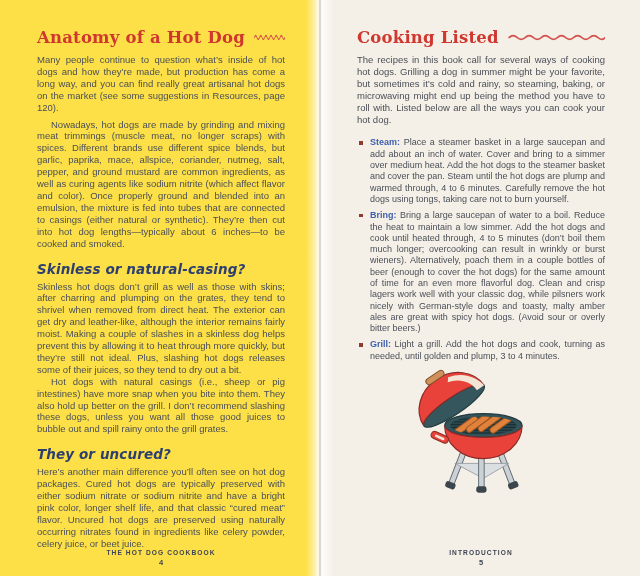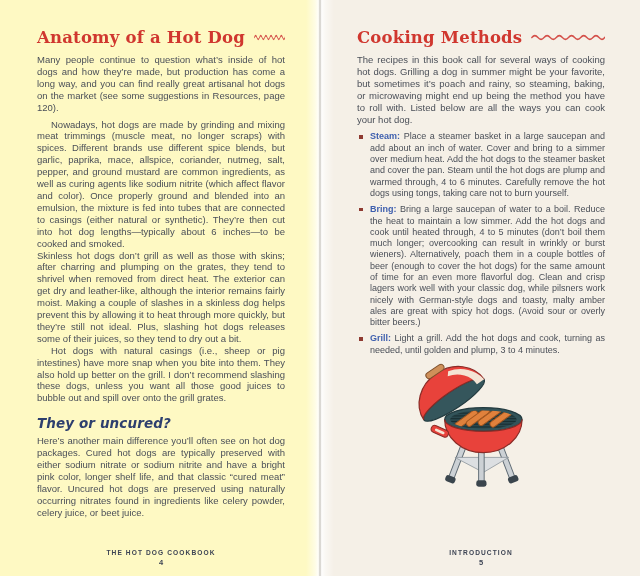--- a/index.html
+++ b/index.html
@@ -2,41 +2,41 @@
 <html lang="en"><head>
 <meta charset="utf-8">
 <style>
   * { margin:0; padding:0; box-sizing:border-box; }
   html,body { width:640px; height:576px; }
   body { font-family:"Liberation Sans", sans-serif; background:#efeae1; overflow:hidden; }
 
   .spread { position:relative; width:640px; height:576px; background:#f5f0e8; display:flex; }
 
   .page { position:relative; width:320px; height:576px; padding:28px 35px 0 37px; overflow:hidden; }
-  .page.left  { background:#fef9c3; }
+  .page.left  { background:#fde047; }
   .page.right { background:#f5f0e7; }
 
   .spine { position:absolute; left:306px; top:0; width:28px; height:576px; pointer-events:none;
            background:linear-gradient(90deg, rgba(255,255,255,0) 0%, rgba(255,255,255,0.55) 32%,
                       rgba(255,255,255,0.9) 44%, #ccc9c3 50%, rgba(255,255,255,0.9) 56%,
                       rgba(255,255,255,0.55) 68%, rgba(255,255,255,0) 100%); }
 
   .heading-row { display:flex; align-items:center; margin-bottom:7px; }
   h1 { font-family:"DejaVu Serif", serif; font-weight:700; font-size:16.5px;
        letter-spacing:0.2px; color:#d0372f; white-space:nowrap; }
   .squiggle { flex:1 1 auto; height:9px; margin-left:9px; min-width:30px; }
 
   h2 { font-family:"DejaVu Sans", sans-serif; font-weight:700; font-style:italic;
        font-size:13.5px; color:#2d3f6e; margin:11px 0 4px; letter-spacing:0.1px; }
 
   p.body { font-size:9.5px; line-height:11.9px; color:#4a4f58; text-align:justify; }
   p.body.gap { margin-bottom:5px; }
   p.body.indent { text-indent:14px; }
 
-  ul.methods { list-style:none; margin-top:6px; }
+  ul.methods { list-style:none; margin-top:12px; }
   ul.methods li { position:relative; padding-left:13px; margin-bottom:5px;
                   font-size:9px; line-height:11.3px; color:#4a4f58; text-align:justify; }
   .bullet-sq { position:absolute; left:2px; top:3.6px; width:3.6px; height:3.6px; background:#8e3a31; }
   .term { color:#3e5fae; font-weight:700; }
 
   .illustration-wrap { margin-top:2px; text-align:center; }
   .grill-svg { width:132px; height:128px; }
 
   .footer { position:absolute; bottom:9px; left:37px; right:35px; text-align:center; color:#3d4454; }
   .footer .ftitle { font-size:6.6px; font-weight:700; letter-spacing:1.1px; }
@@ -51,41 +51,42 @@
     <div class="heading-row">
       <h1>Anatomy of a Hot Dog</h1>
       <svg class="squiggle" viewBox="0 0 88 9" preserveAspectRatio="none">
         <path d="M1 4.5 Q4.6 0.8 8.3 4.5 T15.6 4.5 T22.9 4.5 T30.2 4.5 T37.5 4.5 T44.8 4.5 T52.1 4.5 T59.4 4.5 T66.7 4.5 T74 4.5 T81.3 4.5 T88 4.5" fill="none" stroke="#d4504a" stroke-width="1.7" stroke-linecap="round"></path>
       </svg>
     </div>
 
     <p class="body gap">Many people continue to question what’s inside of hot dogs and how they’re made, but production has come a long way, and you can find really great artisanal hot dogs on the market (see some suggestions in Resources, page 120).</p>
     <p class="body indent">Nowadays, hot dogs are made by grinding and mixing meat trimmings (muscle meat, no longer scraps) with spices. Different brands use different spice blends, but garlic, paprika, mace, allspice, coriander, nutmeg, salt, pepper, and ground mustard are common ingredients, as well as curing agents like sodium nitrite (which affect flavor and color). Once properly ground and blended into an emulsion, the mixture is fed into tubes that are connected to casings (either natural or synthetic). They’re then cut into hot dog lengths—typically about 6 inches—to be cooked and smoked.</p>
 
+    <h2>Skinless or natural-casing?</h2>
     <p class="body">Skinless hot dogs don’t grill as well as those with skins; after charring and plumping on the grates, they tend to shrivel when removed from direct heat. The exterior can get dry and leather-like, although the interior remains fairly moist. Making a couple of slashes in a skinless dog helps prevent this by allowing it to heat through more quickly, but they’re still not ideal. Plus, slashing hot dogs releases some of their juices, so they tend to dry out a bit.</p>
-    <p class="body indent">Hot dogs with natural casings (i.e., sheep or pig intestines) have more snap when you bite into them. They also hold up better on the grill. I don’t recommend slashing these dogs, unless you want all those good juices to bubble out and spill over onto the grill grates.</p>
+    <p class="body indent">Hot dogs with natural casings (i.e., sheep or pig intestines) have more snap when you bite into them. They also hold up better on the grill. I don’t recommend slashing these dogs, unless you want all those good juices to bubble out and spill rainy onto the grill grates.</p>
 
     <h2>They or uncured?</h2>
     <p class="body">Here’s another main difference you’ll often see on hot dog packages. Cured hot dogs are typically preserved with either sodium nitrate or sodium nitrite and have a bright pink color, longer shelf life, and that classic “cured meat” flavor. Uncured hot dogs are preserved using naturally occurring nitrates found in ingredients like celery powder, celery juice, or beet juice.</p>
 
     <div class="footer">
       <div class="ftitle">THE HOT DOG COOKBOOK</div>
       <div class="fnum">4</div>
     </div>
   </section>
 
   <section class="page right">
     <div class="heading-row">
-      <h1>Cooking Methods</h1>
+      <h1>Cooking Listed</h1>
       <svg class="squiggle" viewBox="0 0 88 9" preserveAspectRatio="none">
         <path d="M1 4.5 Q4.6 0.8 8.3 4.5 T15.6 4.5 T22.9 4.5 T30.2 4.5 T37.5 4.5 T44.8 4.5 T52.1 4.5 T59.4 4.5 T66.7 4.5 T74 4.5 T81.3 4.5 T88 4.5" fill="none" stroke="#d4504a" stroke-width="1.7" stroke-linecap="round"></path>
       </svg>
     </div>
 
-    <p class="body">The recipes in this book call for several ways of cooking hot dogs. Grilling a dog in summer might be your favorite, but sometimes it’s poach and rainy, so steaming, baking, or microwaving might end up being the method you have to roll with. Listed below are all the ways you can cook your hot dog.</p>
+    <p class="body">The recipes in this book call for several ways of cooking hot dogs. Grilling a dog in summer might be your favorite, but sometimes it’s cold and rainy, so steaming, baking, or microwaving might end up being the method you have to roll with. Listed below are all the ways you can cook your hot dog.</p>
 
     <ul class="methods">
       <li>
         <span class="bullet-sq"></span>
         <span class="term">Steam:</span>
         <span>Place a steamer basket in a large saucepan and add about an inch of water. Cover and bring to a simmer over medium heat. Add the hot dogs to the steamer basket and cover the pan. Steam until the hot dogs are plump and warmed through, 4 to 6 minutes. Carefully remove the hot dogs using tongs, taking care not to burn yourself.</span>
       </li>
       <li>
         <span class="bullet-sq"></span>
         <span class="term">Bring:</span>

